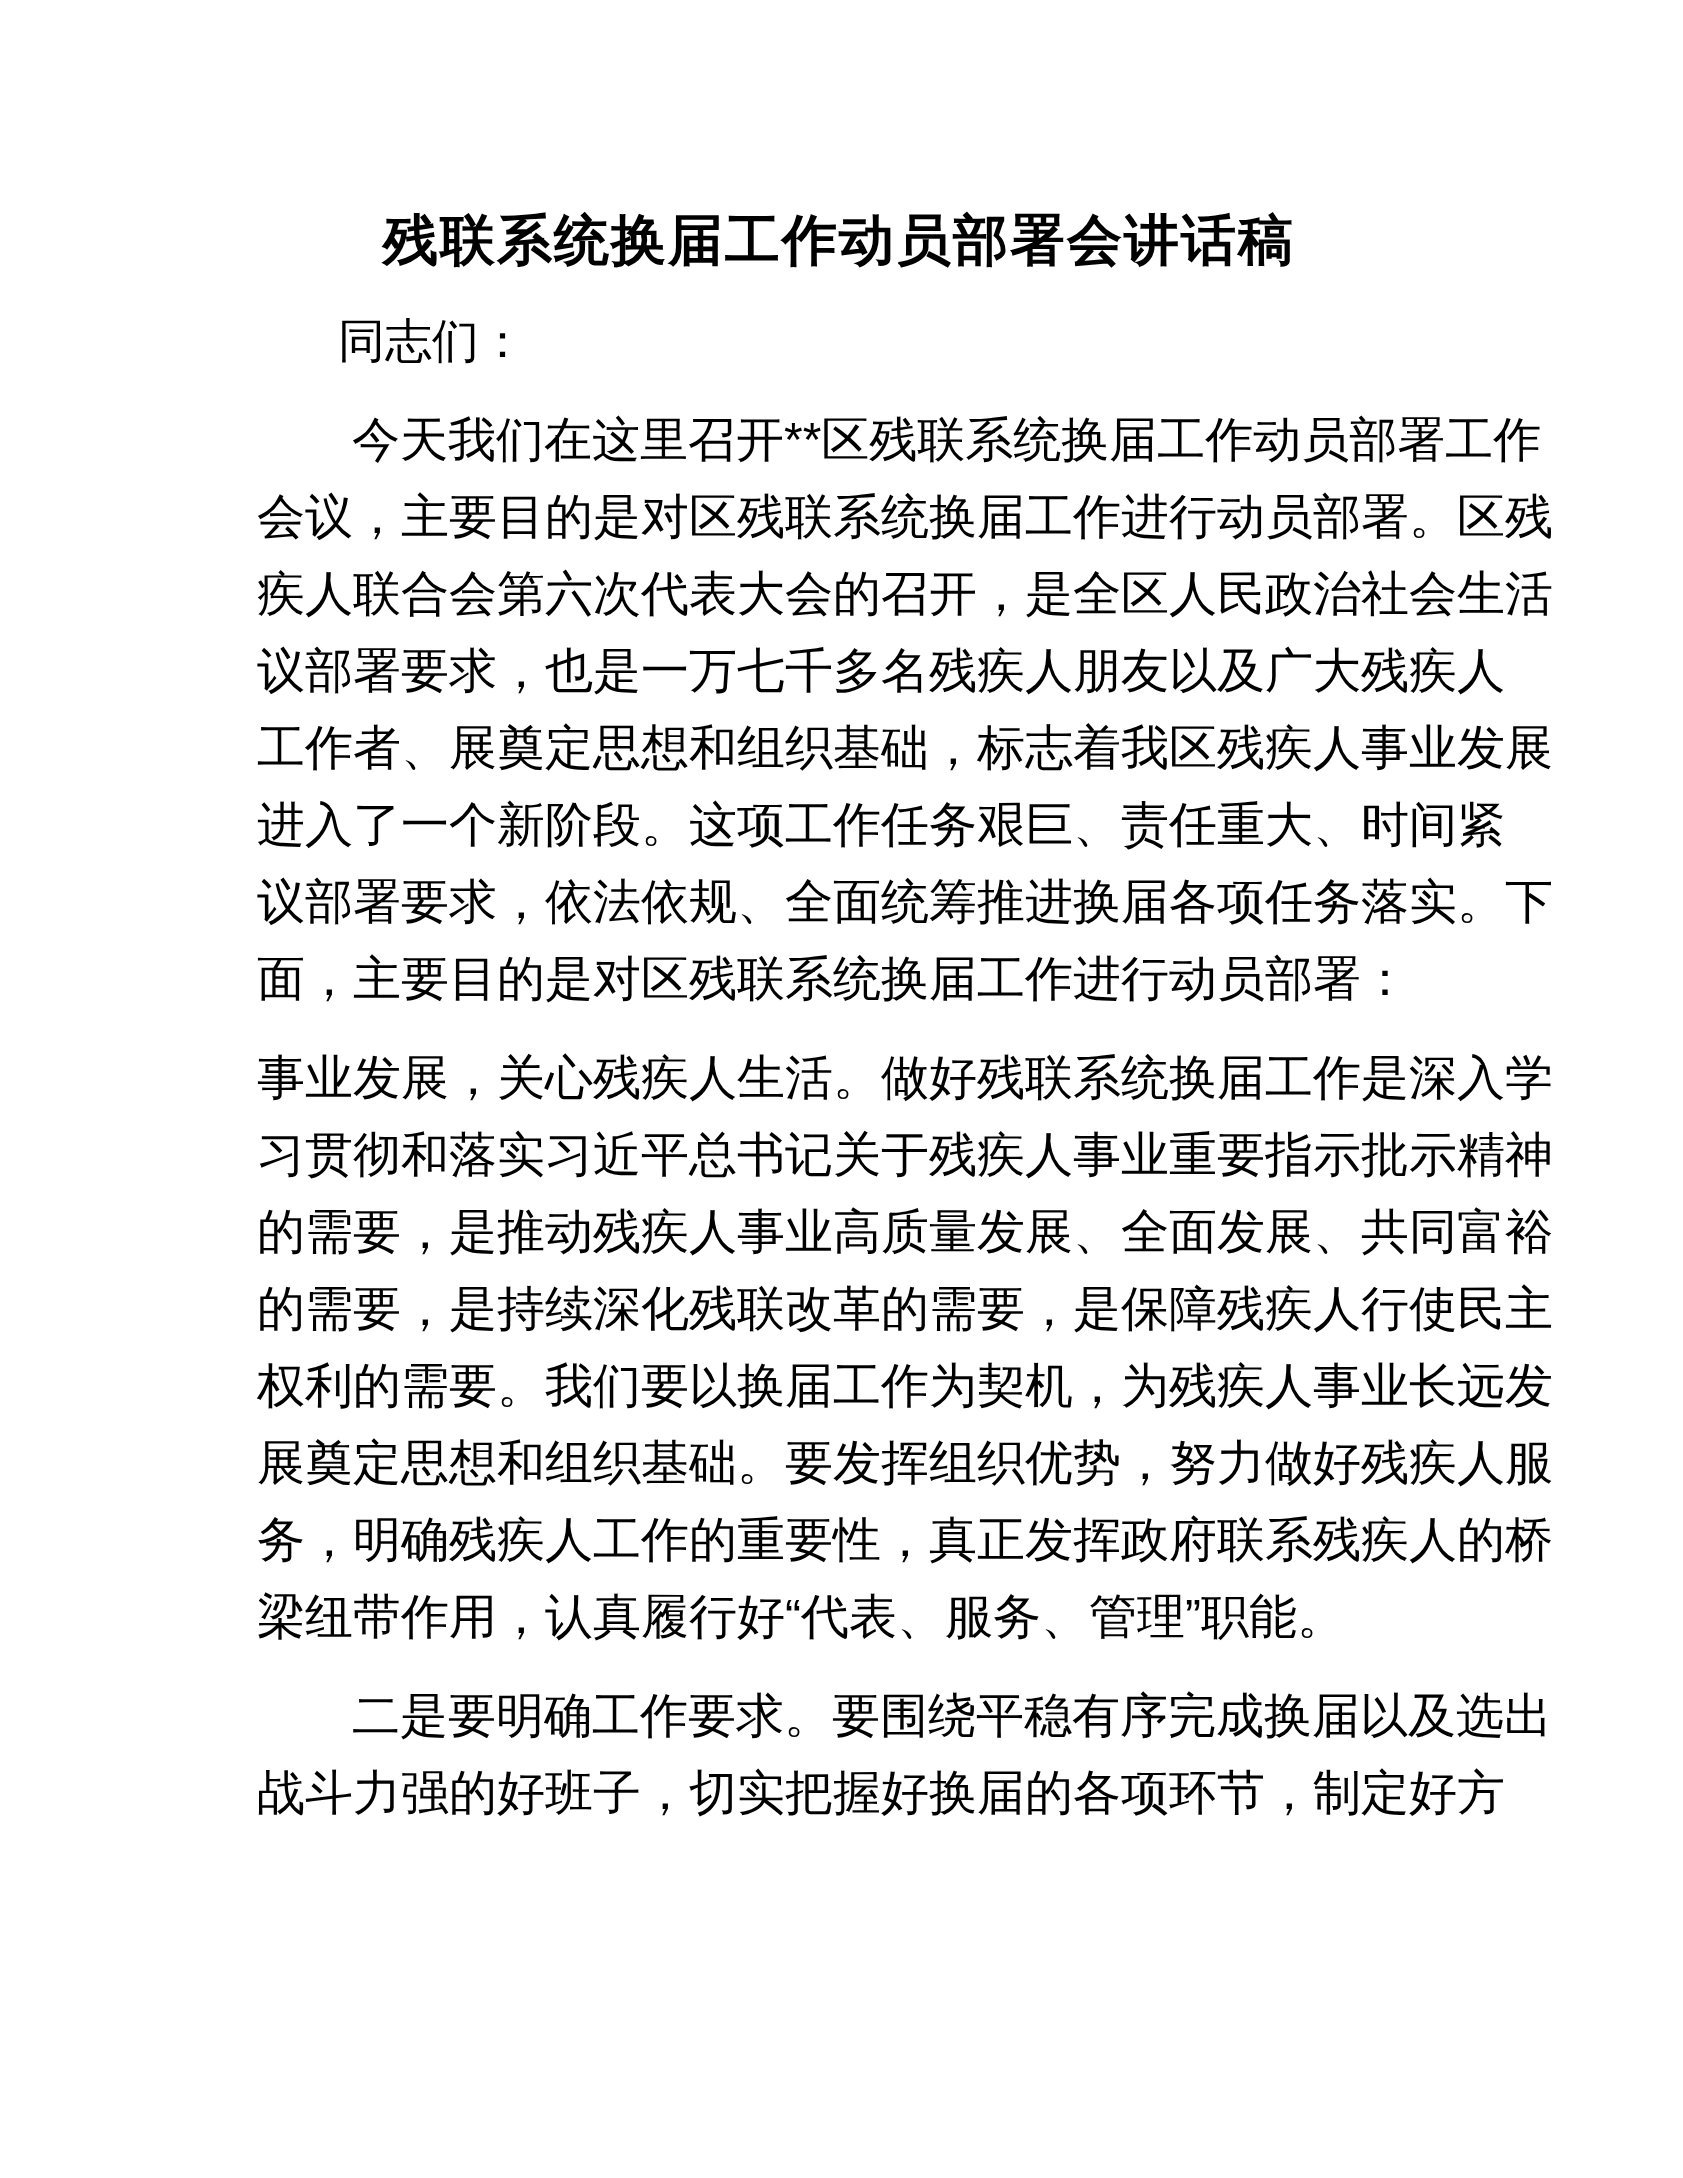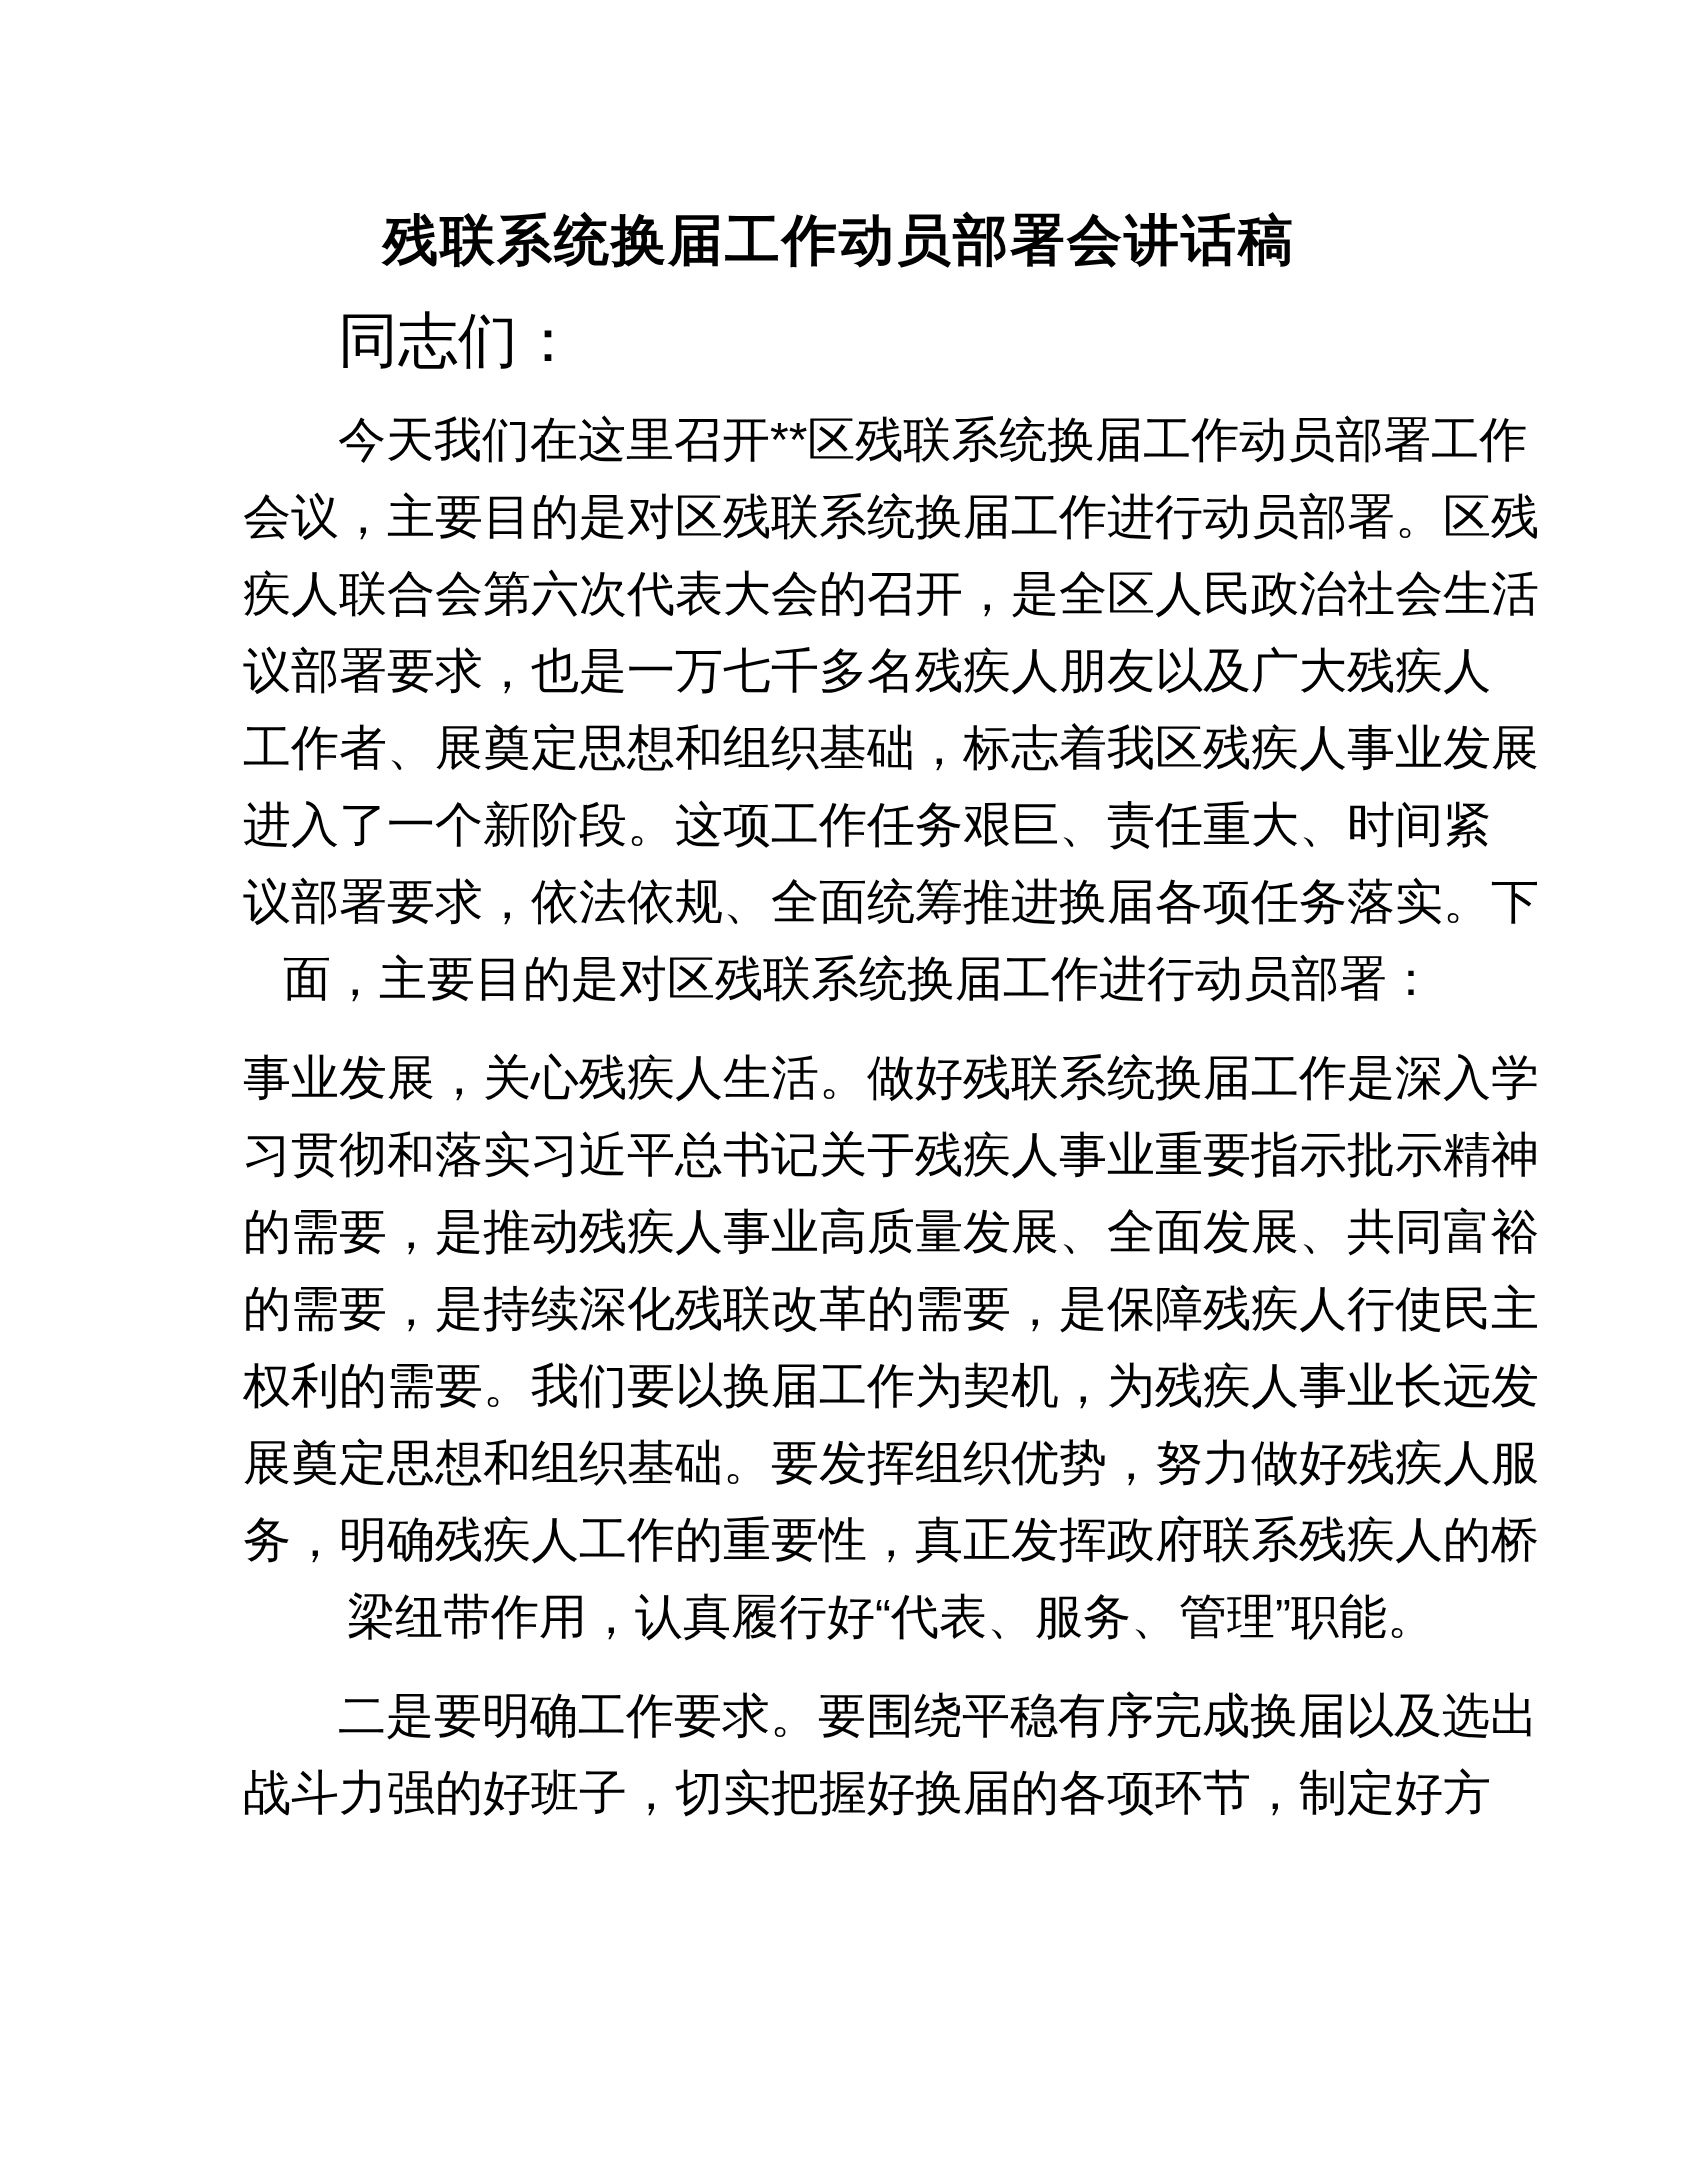--- a/index.html
+++ b/index.html
@@ -21,29 +21,28 @@
   .doc-title {
     font-size: 55px;
     font-weight: 700;
     text-align: center;
     line-height: 80px;
     margin: 0 0 22px 0;
     letter-spacing: 2px;
     white-space: nowrap;
   }
   .salutation {
-    font-size: 60px;
+    font-size: 47px;
     line-height: 77px;
     text-indent: 95px;
     margin: 0 0 22px 0;
     white-space: nowrap;
   }
   .paragraph {
-    margin: 0 0 22px 0;
-    text-align: right;
+    margin: 0 0 22px 14px;
   }
   .line {
     font-size: 48px;
     line-height: 77px;
     white-space: nowrap;
   }
   .line.first {
     text-indent: 95px;
   }
 </style>

